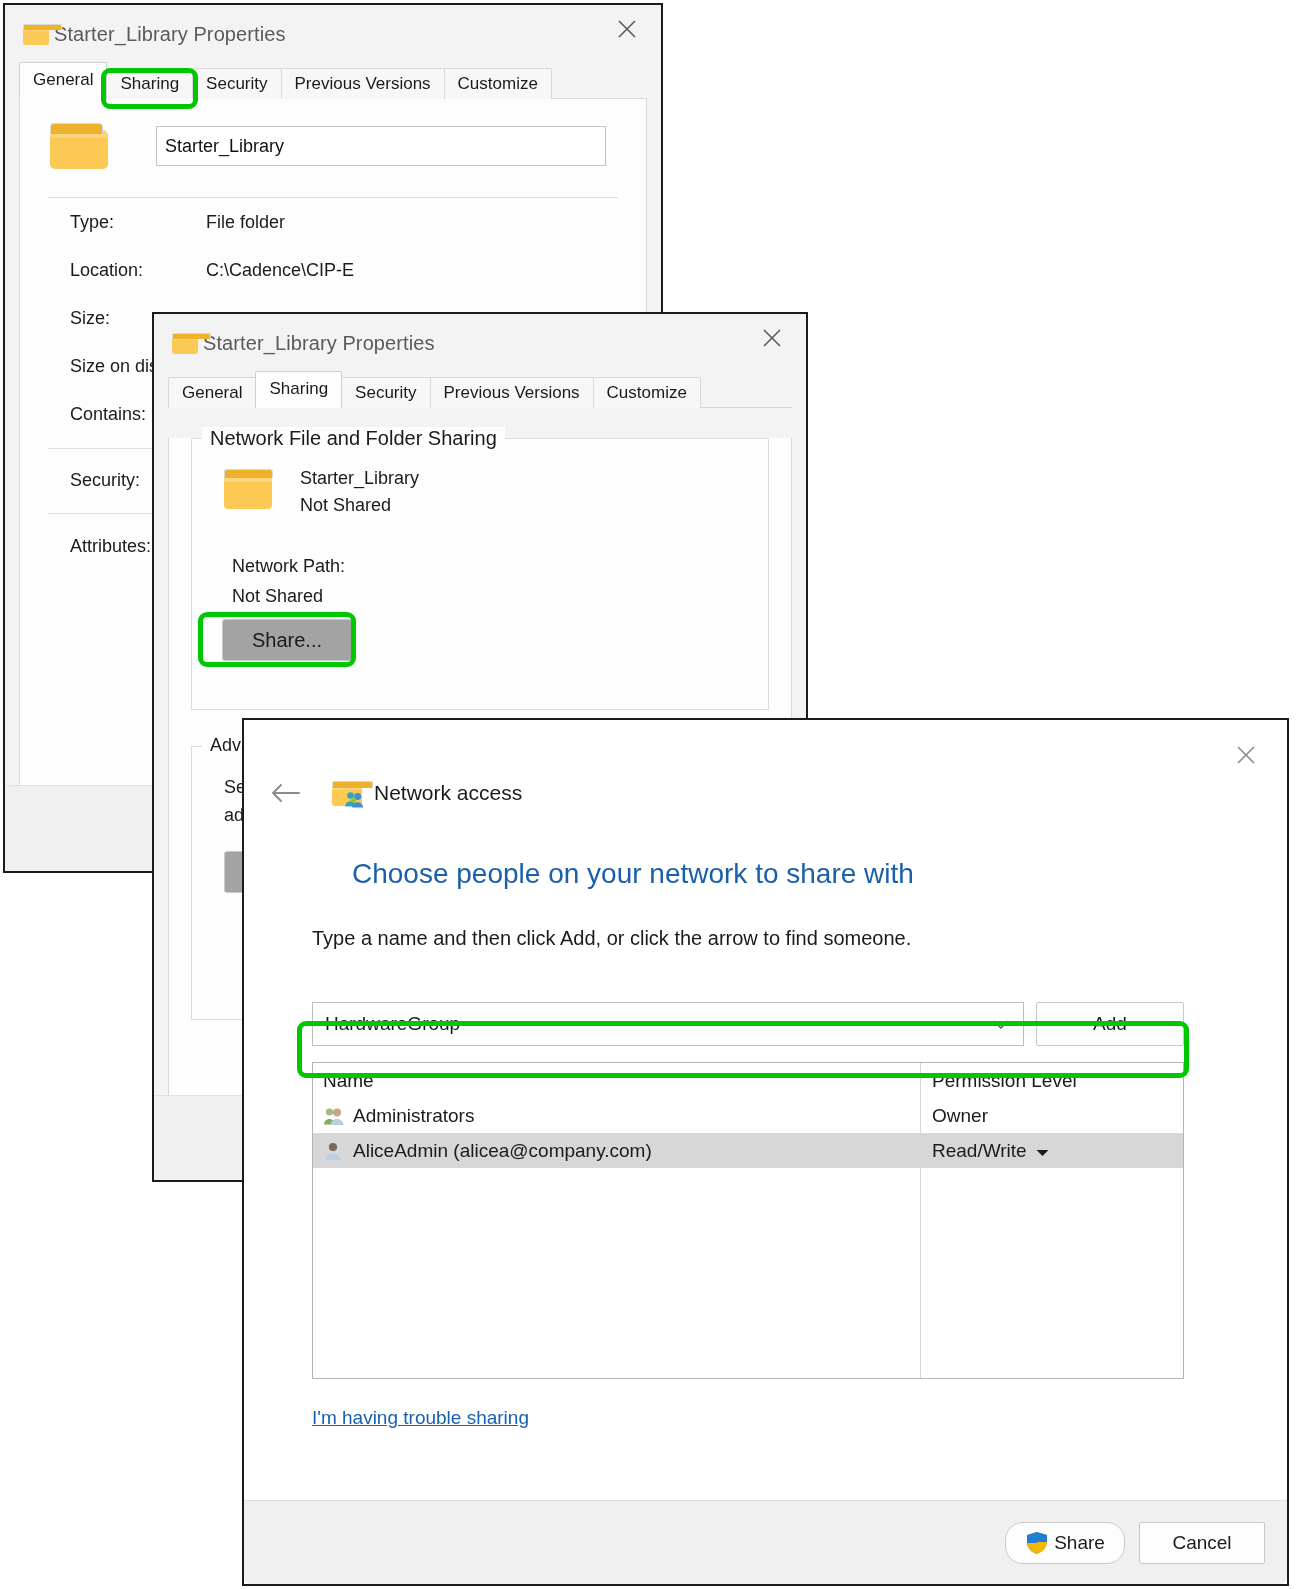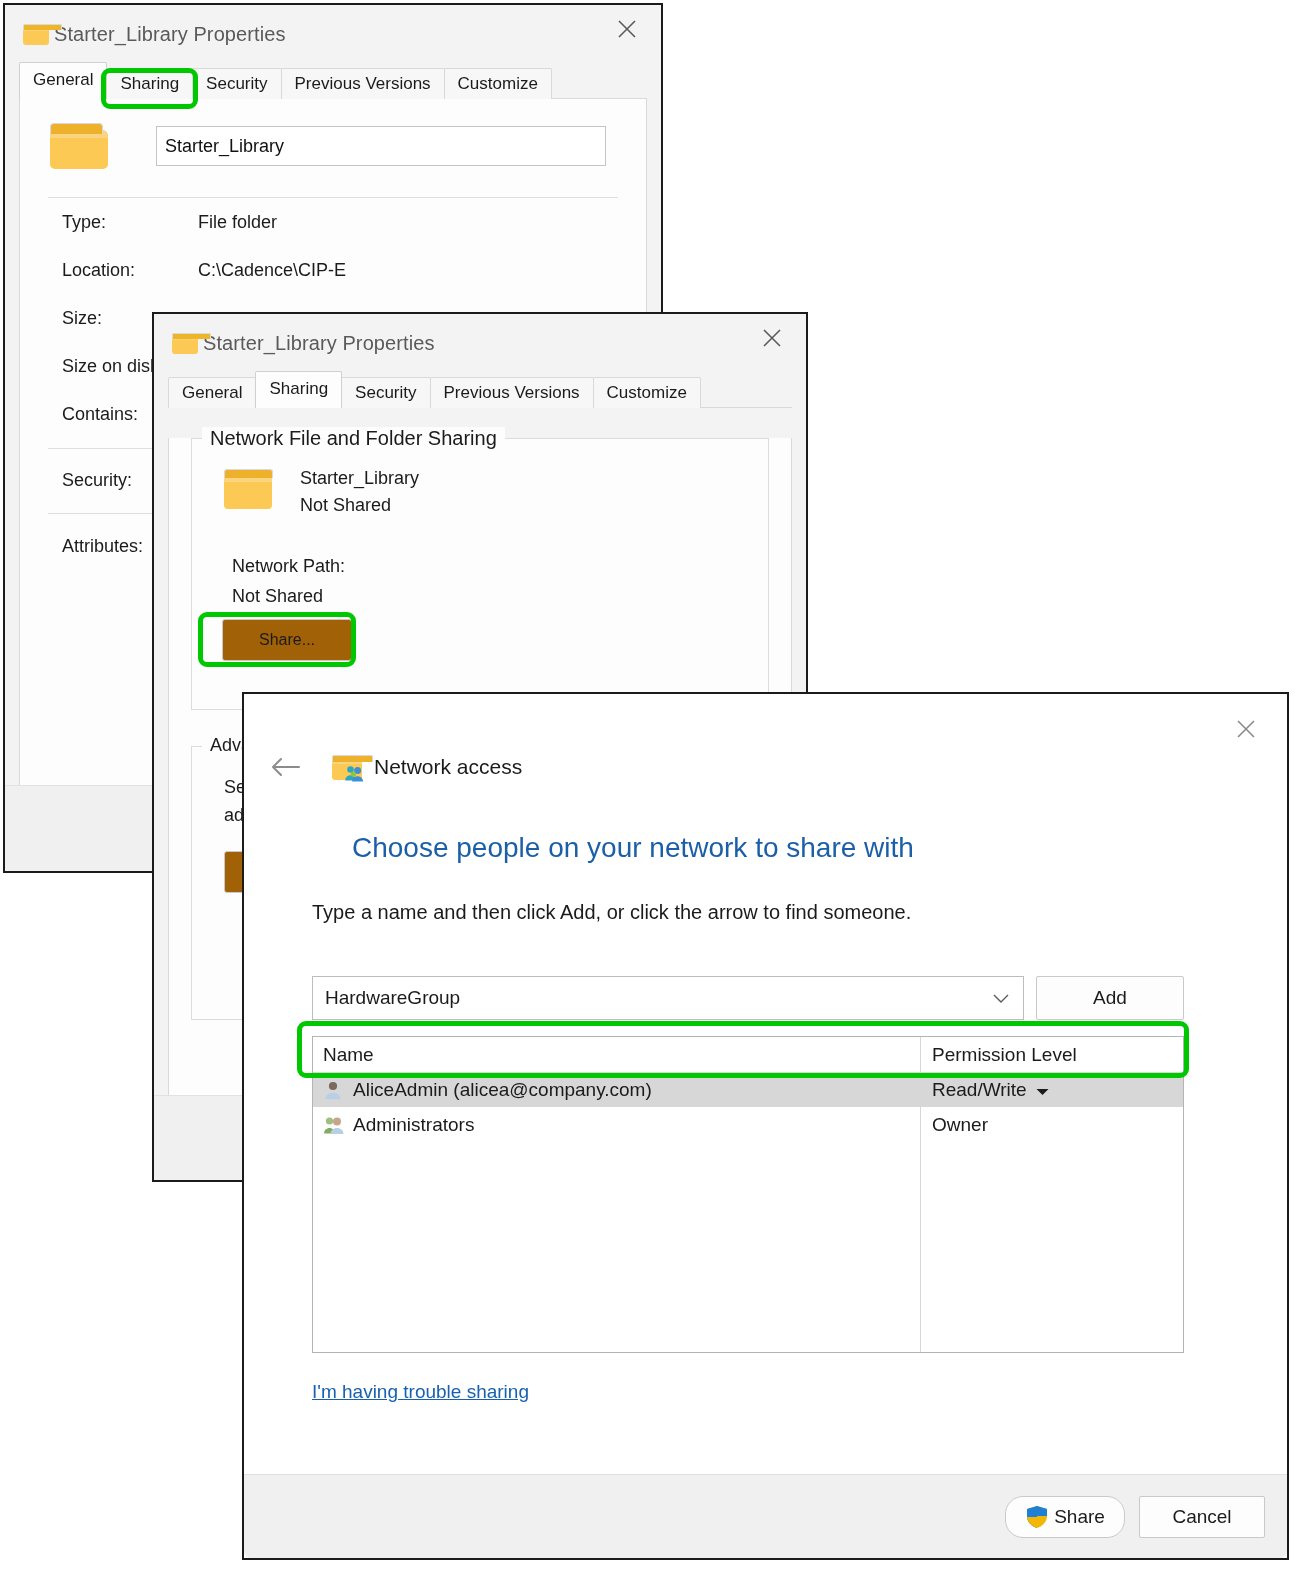--- a/index.html
+++ b/index.html
@@ -35,44 +35,44 @@
   #dlg-general .tabstrip{margin-left:14px;}
   #dlg-general .tabpanel{height:712px;box-sizing:border-box;padding:0;}
   .gen-head{display:flex;align-items:center;padding:24px 0 0 20px;}
   .big-folder{width:58px;height:46px;position:relative;margin-left:10px;}
   .big-folder .tab{position:absolute;left:0;top:0;width:25px;height:10px;background:#eeb12c;border-radius:4px 4px 0 0;}
   .big-folder .body{position:absolute;left:0;top:7px;width:58px;height:39px;background:#fcc954;border-radius:3px 6px 5px 5px;}
   .big-folder .body:after{content:"";position:absolute;left:0;top:0;width:100%;height:8px;background:#fbd480;border-radius:3px 6px 0 0;}
   .namebox{margin-left:48px;flex:1;margin-right:40px;height:38px;border:1px solid #c4c4c4;background:#ffffff;display:flex;align-items:center;padding-left:8px;font-size:18px;color:#111;}
   .hr{height:1px;background:#dedede;margin:28px 28px 0 28px;}
   .proprow{display:flex;font-size:18px;color:#1b1b1b;padding:0 0 0 42px;height:48px;align-items:center;}
-  .proprow .k{width:136px;flex:0 0 136px;}
+  .proprow .k{width:136px;flex:0 0 136px;margin-left:8px;}
   .dlg1-footer{position:absolute;left:0;right:0;bottom:0;height:85px;background:#f0f0f0;border-top:1px solid #e2e2e2;}
 
   
   #dlg-sharing{left:152px;top:312px;width:656px;height:870px;}
   #dlg-sharing .tabpanel{height:730px;box-sizing:border-box;}
   .groupbox{position:relative;margin:30px 22px 0 22px;border:1px solid #dcdcdc;padding:26px 20px 26px 20px;}
   .groupbox > .legend{position:absolute;top:-12px;left:10px;background:#fdfdfd;padding:0 8px;font-size:20px;color:#1b1b1b;}
   .share-row{display:flex;align-items:flex-start;padding-left:12px;}
   .share-folder{width:48px;height:40px;position:relative;flex:0 0 48px;margin-top:4px;}
   .share-folder .tab{position:absolute;left:0;top:0;width:21px;height:8px;background:#eeb12c;border-radius:3px 3px 0 0;}
   .share-folder .body{position:absolute;left:0;top:6px;width:48px;height:34px;background:#fcc954;border-radius:3px 5px 4px 4px;}
   .share-folder .body:after{content:"";position:absolute;left:0;top:0;width:100%;height:7px;background:#fbd480;border-radius:3px 5px 0 0;}
   .share-txt{margin-left:28px;font-size:18px;color:#1b1b1b;line-height:27px;}
   .netpath{font-size:18px;color:#1b1b1b;margin:32px 0 0 20px;line-height:30px;}
-  .btn{display:inline-flex;align-items:center;justify-content:center;background:#a16207;border:1px solid #c9c9c9;border-radius:3px;font-size:16px;color:#1b1b1b;box-sizing:border-box;}
+  .btn{display:inline-flex;align-items:center;justify-content:center;background:#a3a3a3;border:1px solid #c9c9c9;border-radius:3px;font-size:20px;color:#1b1b1b;box-sizing:border-box;}
   .share-btn{width:130px;height:42px;margin:8px 0 0 10px;}
   .adv-legend{position:absolute;top:-12px;left:10px;background:#fdfdfd;padding:0 8px;font-size:18px;color:#1b1b1b;}
   .adv-text{font-size:18px;color:#1b1b1b;line-height:28px;padding-left:12px;}
   .adv-btn{width:160px;height:42px;margin:22px 0 0 12px;}
   .dlg2-footer{position:absolute;left:0;right:0;bottom:0;height:84px;background:#f0f0f0;border-top:1px solid #e2e2e2;}
 
   
-  #dlg-net{left:242px;top:692px;width:1047px;height:868px;background:#ffffff;}
+  #dlg-net{left:242px;top:718px;width:1047px;height:868px;background:#ffffff;}
   #dlg-net .dlg-inner{background:#ffffff;}
   .net-close{position:absolute;right:18px;top:12px;width:46px;height:46px;display:flex;align-items:center;justify-content:center;}
   .net-head{display:flex;align-items:center;padding:56px 0 0 24px;}
   .backarrow{width:34px;height:34px;display:flex;align-items:center;justify-content:center;}
   .net-ico{width:30px;height:25px;position:relative;margin-left:30px;flex:0 0 30px;}
   .net-ico .tab{position:absolute;left:0;top:0;width:13px;height:6px;background:#eeb12c;border-radius:2px 2px 0 0;}
   .net-ico .body{position:absolute;left:0;top:4px;width:30px;height:21px;background:#fcc954;border-radius:2px 4px 3px 3px;}
   .net-ico .body:after{content:"";position:absolute;left:0;top:0;width:100%;height:5px;background:#fbd480;border-radius:2px 4px 0 0;}
   .net-ico .ppl{position:absolute;right:-2px;bottom:-2px;width:20px;height:18px;}
   .net-title{font-size:21px;color:#1b1b1b;margin-left:12px;}
@@ -276,52 +276,52 @@
     </div>
 
     <div class="listbox">
       <div class="lb-col-sep"></div>
 
       <div class="lrow hdrrow">
         <div class="lcell-name">Name</div>
         <div class="lcell-perm">Permission Level</div>
       </div>
 
-      <div class="lrow sel">
-        <div class="lcell-name">
-          <svg class="usr-ico" viewBox="0 0 22 20">
-            <circle cx="10" cy="6" r="4.1" fill="#7a6a5c"></circle>
-            <path d="M2.5 19.2c0-4 3.3-6.5 7.5-6.5s7.5 2.5 7.5 6.5z" fill="#b9cfe4"></path>
-          </svg>
-          <span>AliceAdmin (alicea@company.com)</span>
-        </div>
-        <div class="lcell-perm">
-          <span>Read/Write</span>
-          <span class="perm-caret">
-            <svg width="13" height="8" viewBox="0 0 13 8">
-                <path d="M0.5 1 L6.5 7 L12.5 1 Z" fill="#1b1b1b"></path>
-              </svg>
-          </span>
-        </div>
-      </div>
-
       <div class="lrow">
         <div class="lcell-name">
           <svg class="usr-ico" viewBox="0 0 22 20">
             <circle cx="6.5" cy="6" r="3.6" fill="#9fbf7e"></circle>
             <path d="M1 18.5c0-3.4 2.5-5.6 5.5-5.6s5.5 2.2 5.5 5.6z" fill="#7fae5c"></path>
             <circle cx="14" cy="6.5" r="4" fill="#c8a589"></circle>
             <path d="M7.5 19c0-3.6 2.9-6 6.5-6s6.5 2.4 6.5 6z" fill="#b9cfe4"></path>
           </svg>
           <span>Administrators</span>
         </div>
         <div class="lcell-perm">
           <span>Owner</span>
         </div>
       </div>
+
+      <div class="lrow sel">
+        <div class="lcell-name">
+          <svg class="usr-ico" viewBox="0 0 22 20">
+            <circle cx="10" cy="6" r="4.1" fill="#7a6a5c"></circle>
+            <path d="M2.5 19.2c0-4 3.3-6.5 7.5-6.5s7.5 2.5 7.5 6.5z" fill="#b9cfe4"></path>
+          </svg>
+          <span>AliceAdmin (alicea@company.com)</span>
+        </div>
+        <div class="lcell-perm">
+          <span>Read/Write</span>
+          <span class="perm-caret">
+            <svg width="13" height="8" viewBox="0 0 13 8">
+                <path d="M0.5 1 L6.5 7 L12.5 1 Z" fill="#1b1b1b"></path>
+              </svg>
+          </span>
+        </div>
+      </div>
     </div>
 
     <a class="trouble" href="#">I'm having trouble sharing</a>
 
     <div class="net-footer">
       <div class="footer-btn share-final">
         <svg class="shield" viewBox="0 0 24 24">
           <path d="M12 1 L22 4 V11 C22 17 17.2 21.5 12 23 C6.8 21.5 2 17 2 11 V4 Z" fill="#f2b705"></path>
           <path d="M12 1 L2 4 V11 C2 17 6.8 21.5 12 23 Z" fill="#1f7fd4"></path>
           <path d="M12 1 L22 4 V11 H12 Z" fill="#1f7fd4"></path>

